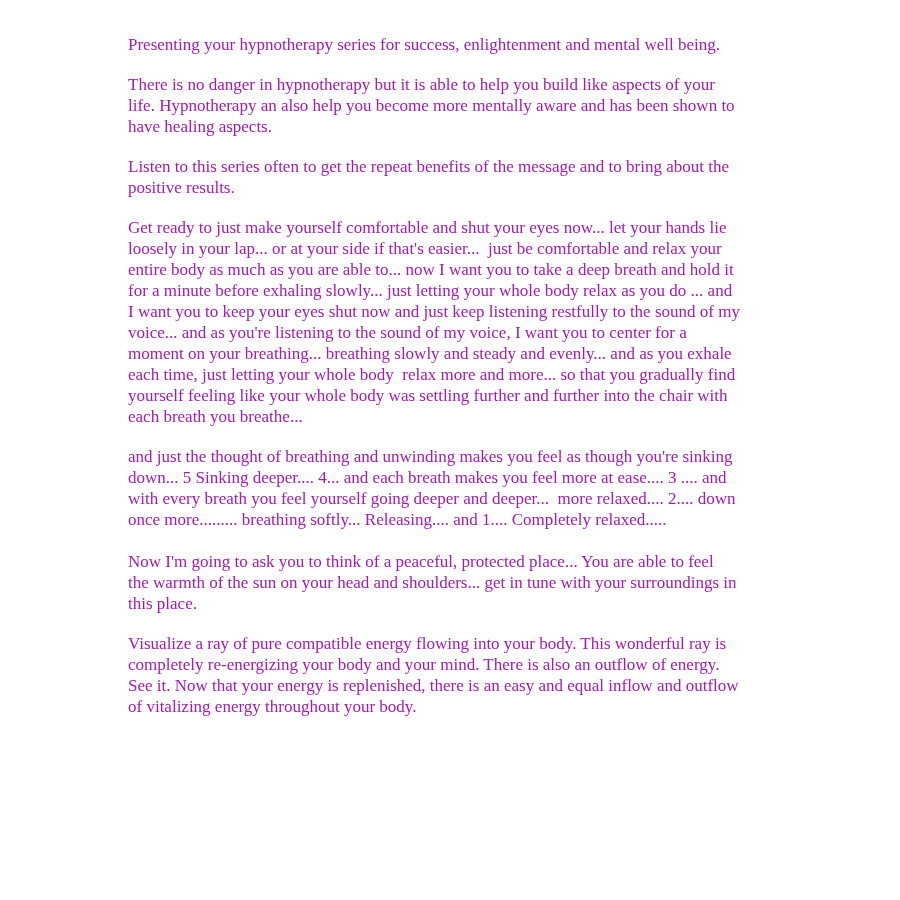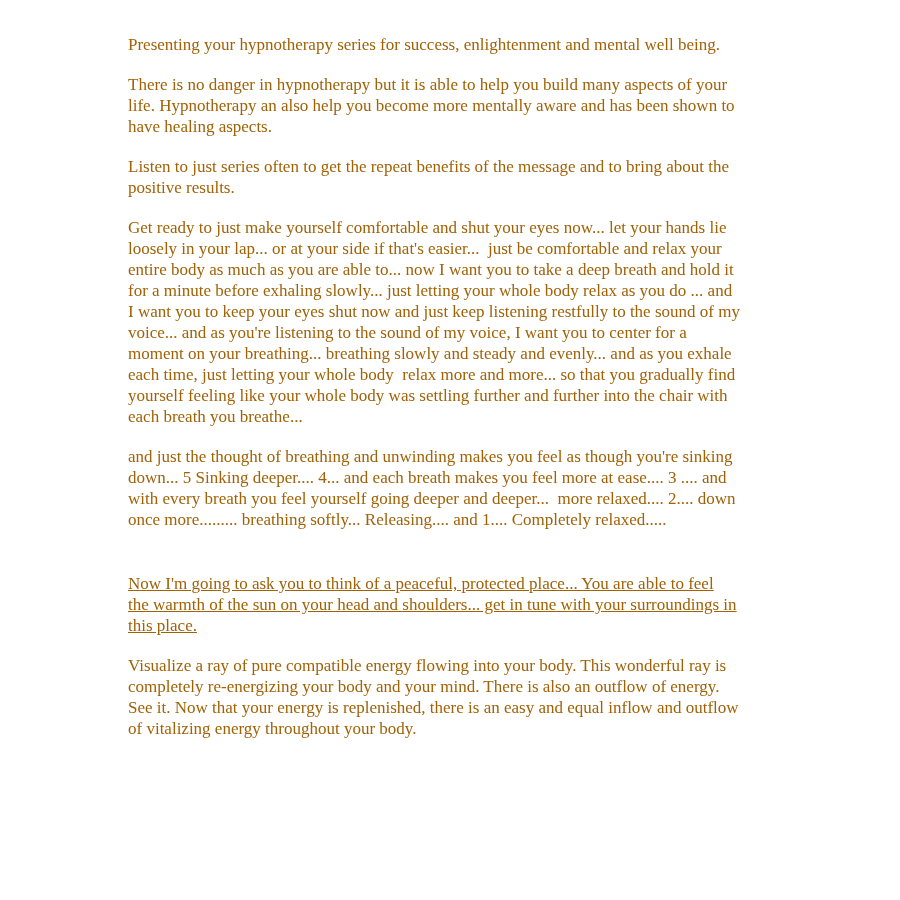--- a/index.html
+++ b/index.html
@@ -18,37 +18,36 @@
     height: 900px;
     padding: 34px 0 0 128px;
     background: #ffffff;
   }
   .para {
     width: 700px;
     margin: 0 0 19px 0;
     font-family: "Liberation Serif", serif;
     font-size: 17px;
     line-height: 21px;
-    color: #a16207;
+    color: #a21caf;
     white-space: pre-wrap;
   }
   .gap-before {
-    margin-top: 43px;
-    text-decoration: underline;
+    margin-top: 21px;
   }
 </style>
 </head>
 <body>
 
 <div class="page">
   <p class="para">Presenting your hypnotherapy series for success, enlightenment and mental well being.</p>
-  <p class="para">There is no danger in hypnotherapy but it is able to help you build many aspects of your
+  <p class="para">There is no danger in hypnotherapy but it is able to help you build like aspects of your
 life. Hypnotherapy an also help you become more mentally aware and has been shown to
 have healing aspects.</p>
-  <p class="para">Listen to just series often to get the repeat benefits of the message and to bring about the
+  <p class="para">Listen to this series often to get the repeat benefits of the message and to bring about the
 positive results.</p>
   <p class="para">Get ready to just make yourself comfortable and shut your eyes now... let your hands lie
 loosely in your lap... or at your side if that's easier...  just be comfortable and relax your
 entire body as much as you are able to... now I want you to take a deep breath and hold it
 for a minute before exhaling slowly... just letting your whole body relax as you do ... and
 I want you to keep your eyes shut now and just keep listening restfully to the sound of my
 voice... and as you're listening to the sound of my voice, I want you to center for a
 moment on your breathing... breathing slowly and steady and evenly... and as you exhale
 each time, just letting your whole body  relax more and more... so that you gradually find
 yourself feeling like your whole body was settling further and further into the chair with

